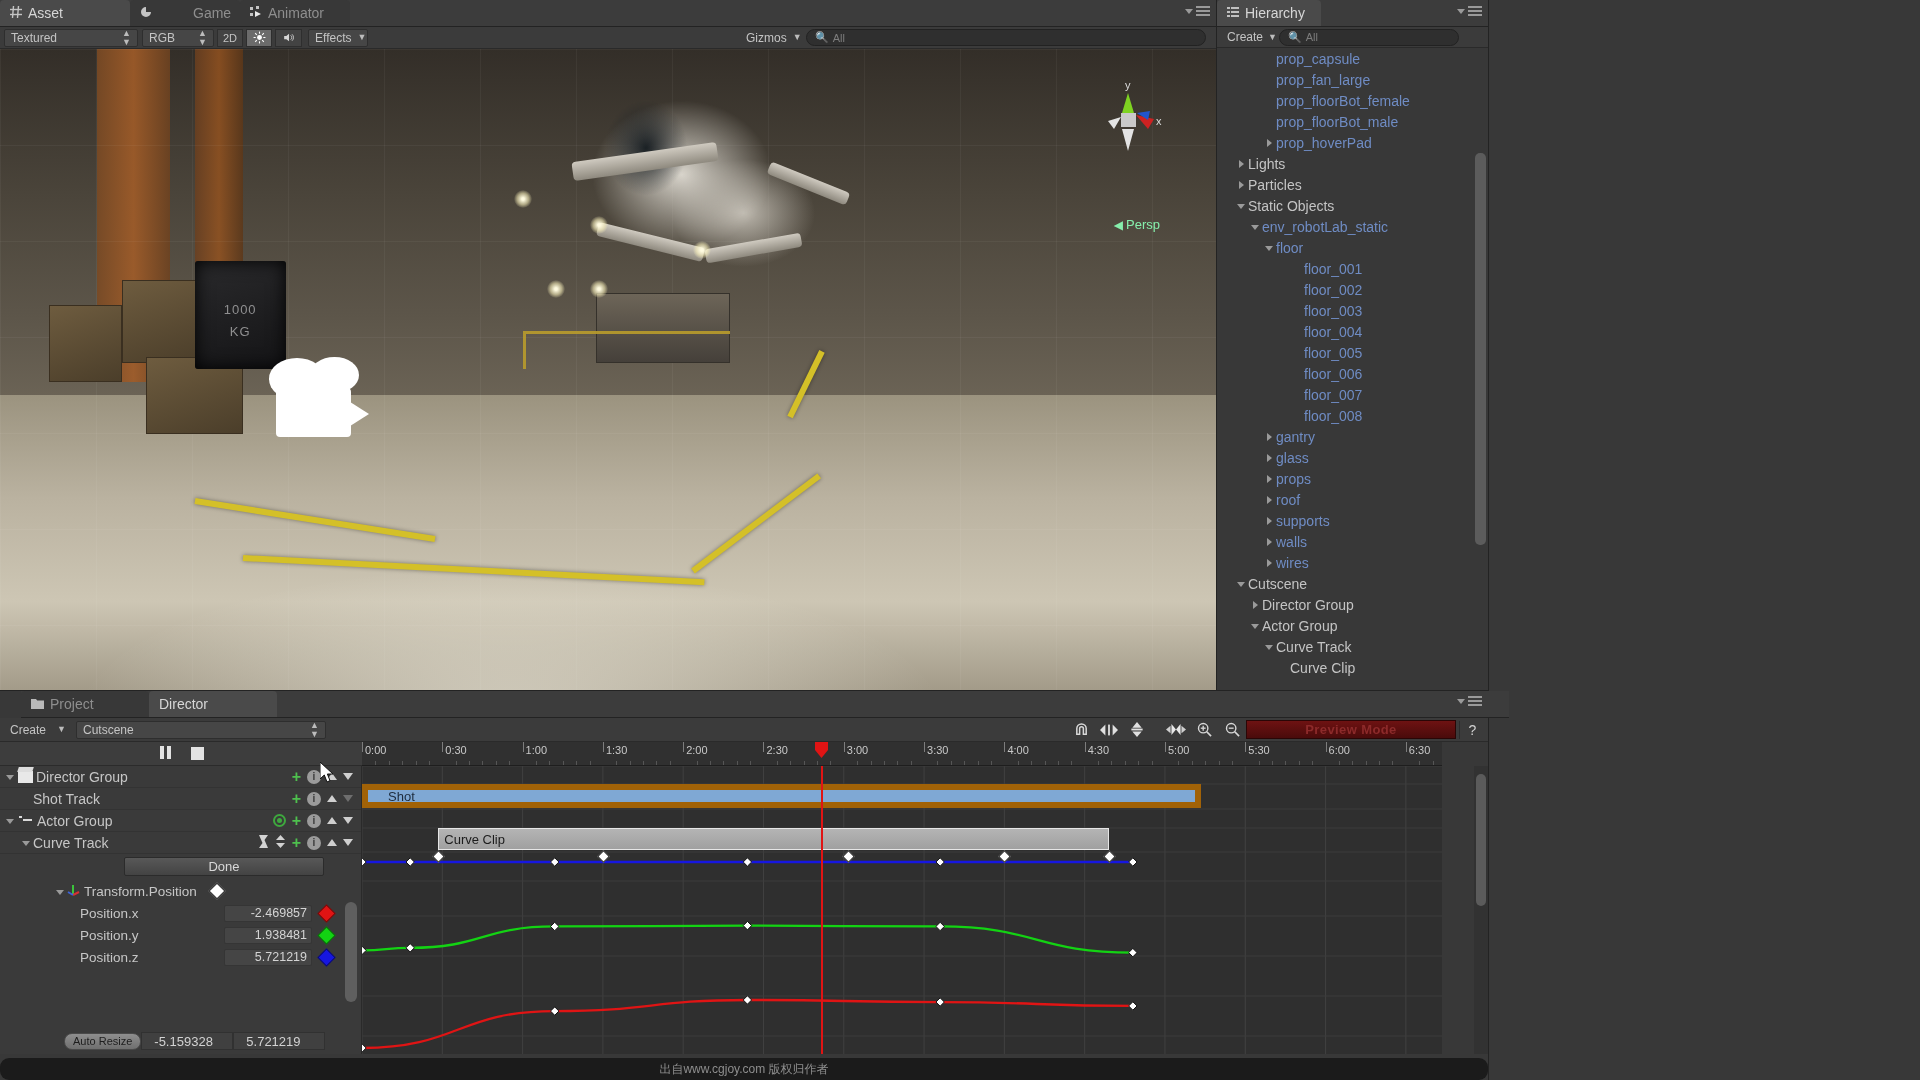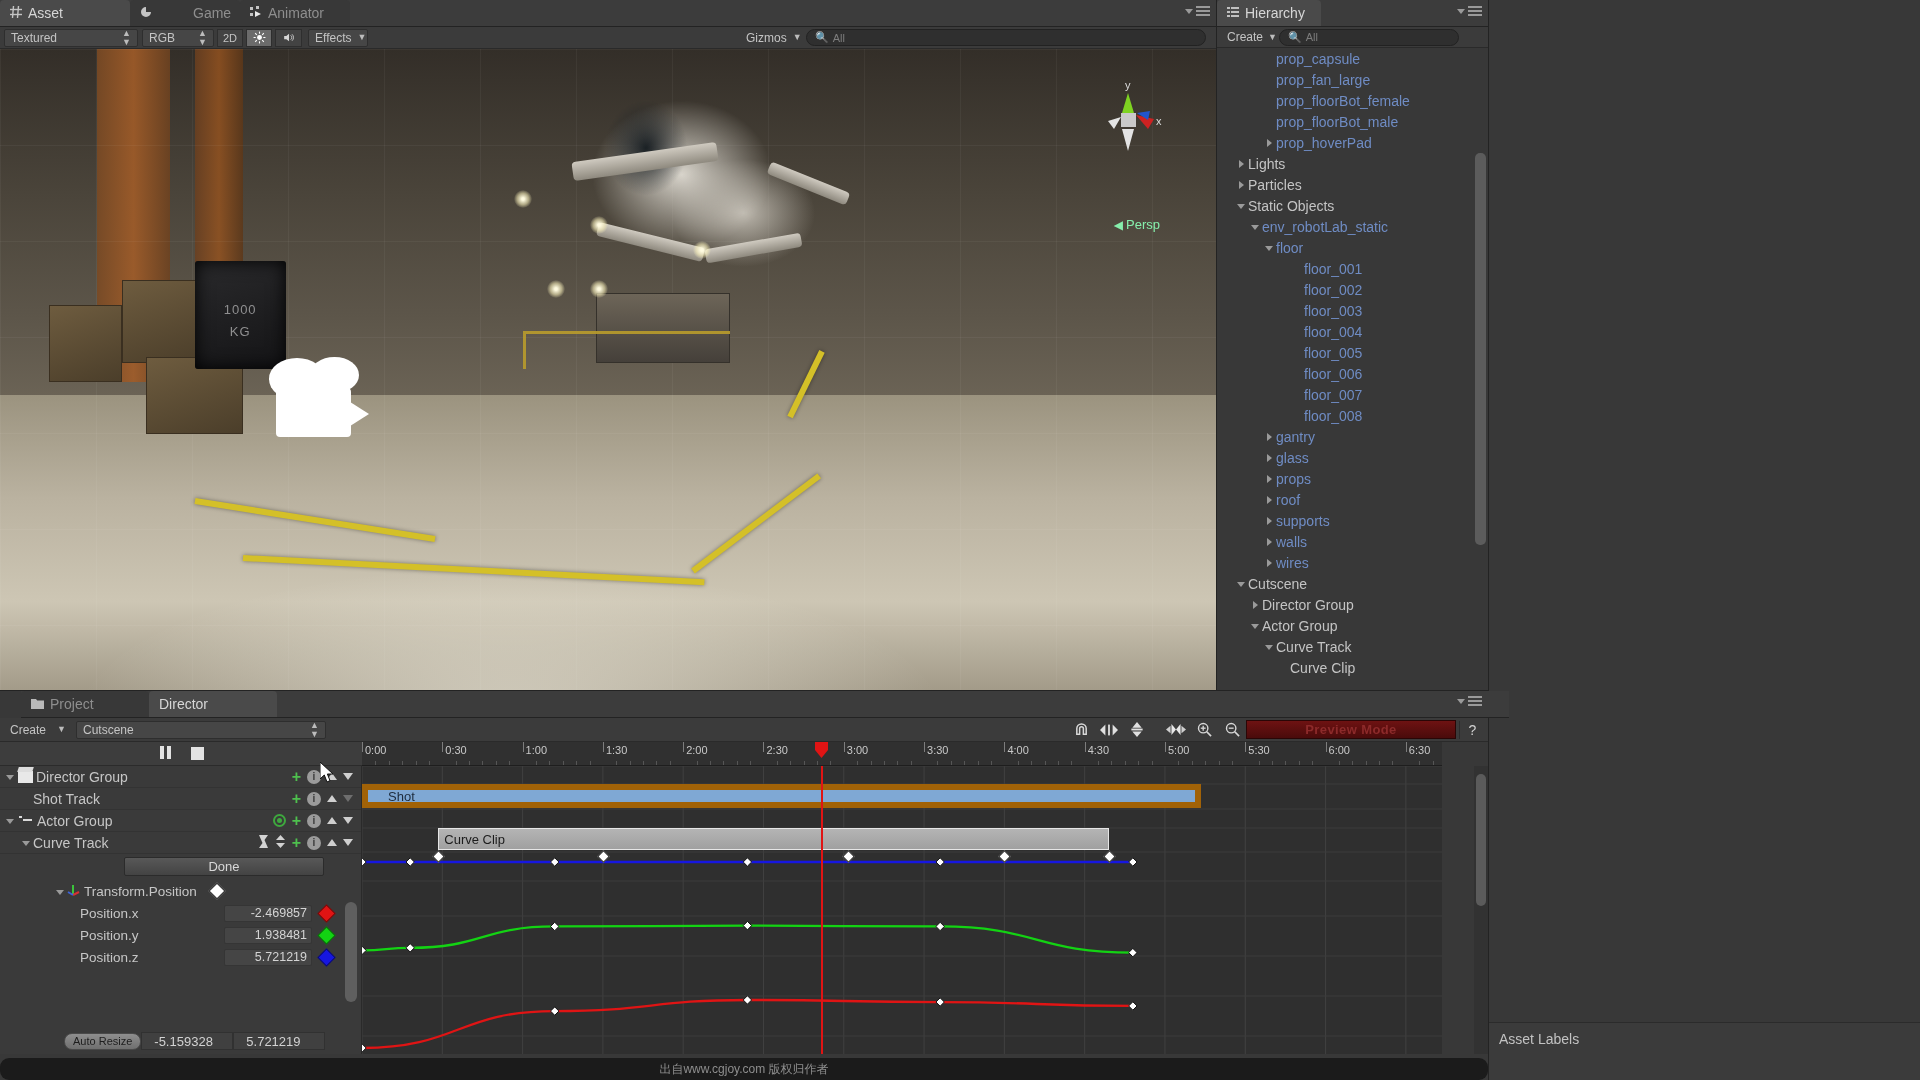--- a/index.html
+++ b/index.html
@@ -545,23 +545,20 @@
         </div>
       </div>
 
     <div id="hierScroll">
       <div class="thumb"></div>
     </div>
   </div>
 
   <div id="inspector">
     <div id="inspBody"></div>
-    <div id="assetLabels">
-      <span>Asset Labels</span>
-    </div>
   </div>
 
   <div id="director">
     <div id="dirTabbar">
         <div class="tab" style="width: 128px;">
           <span><svg width="13" height="11" viewBox="0 0 13 11">
               <path d="M0 1h5l1.2 1.6H13V11H0z" fill="#b9b9b9"></path>
             </svg></span>
           <span>Project</span>
         </div>

